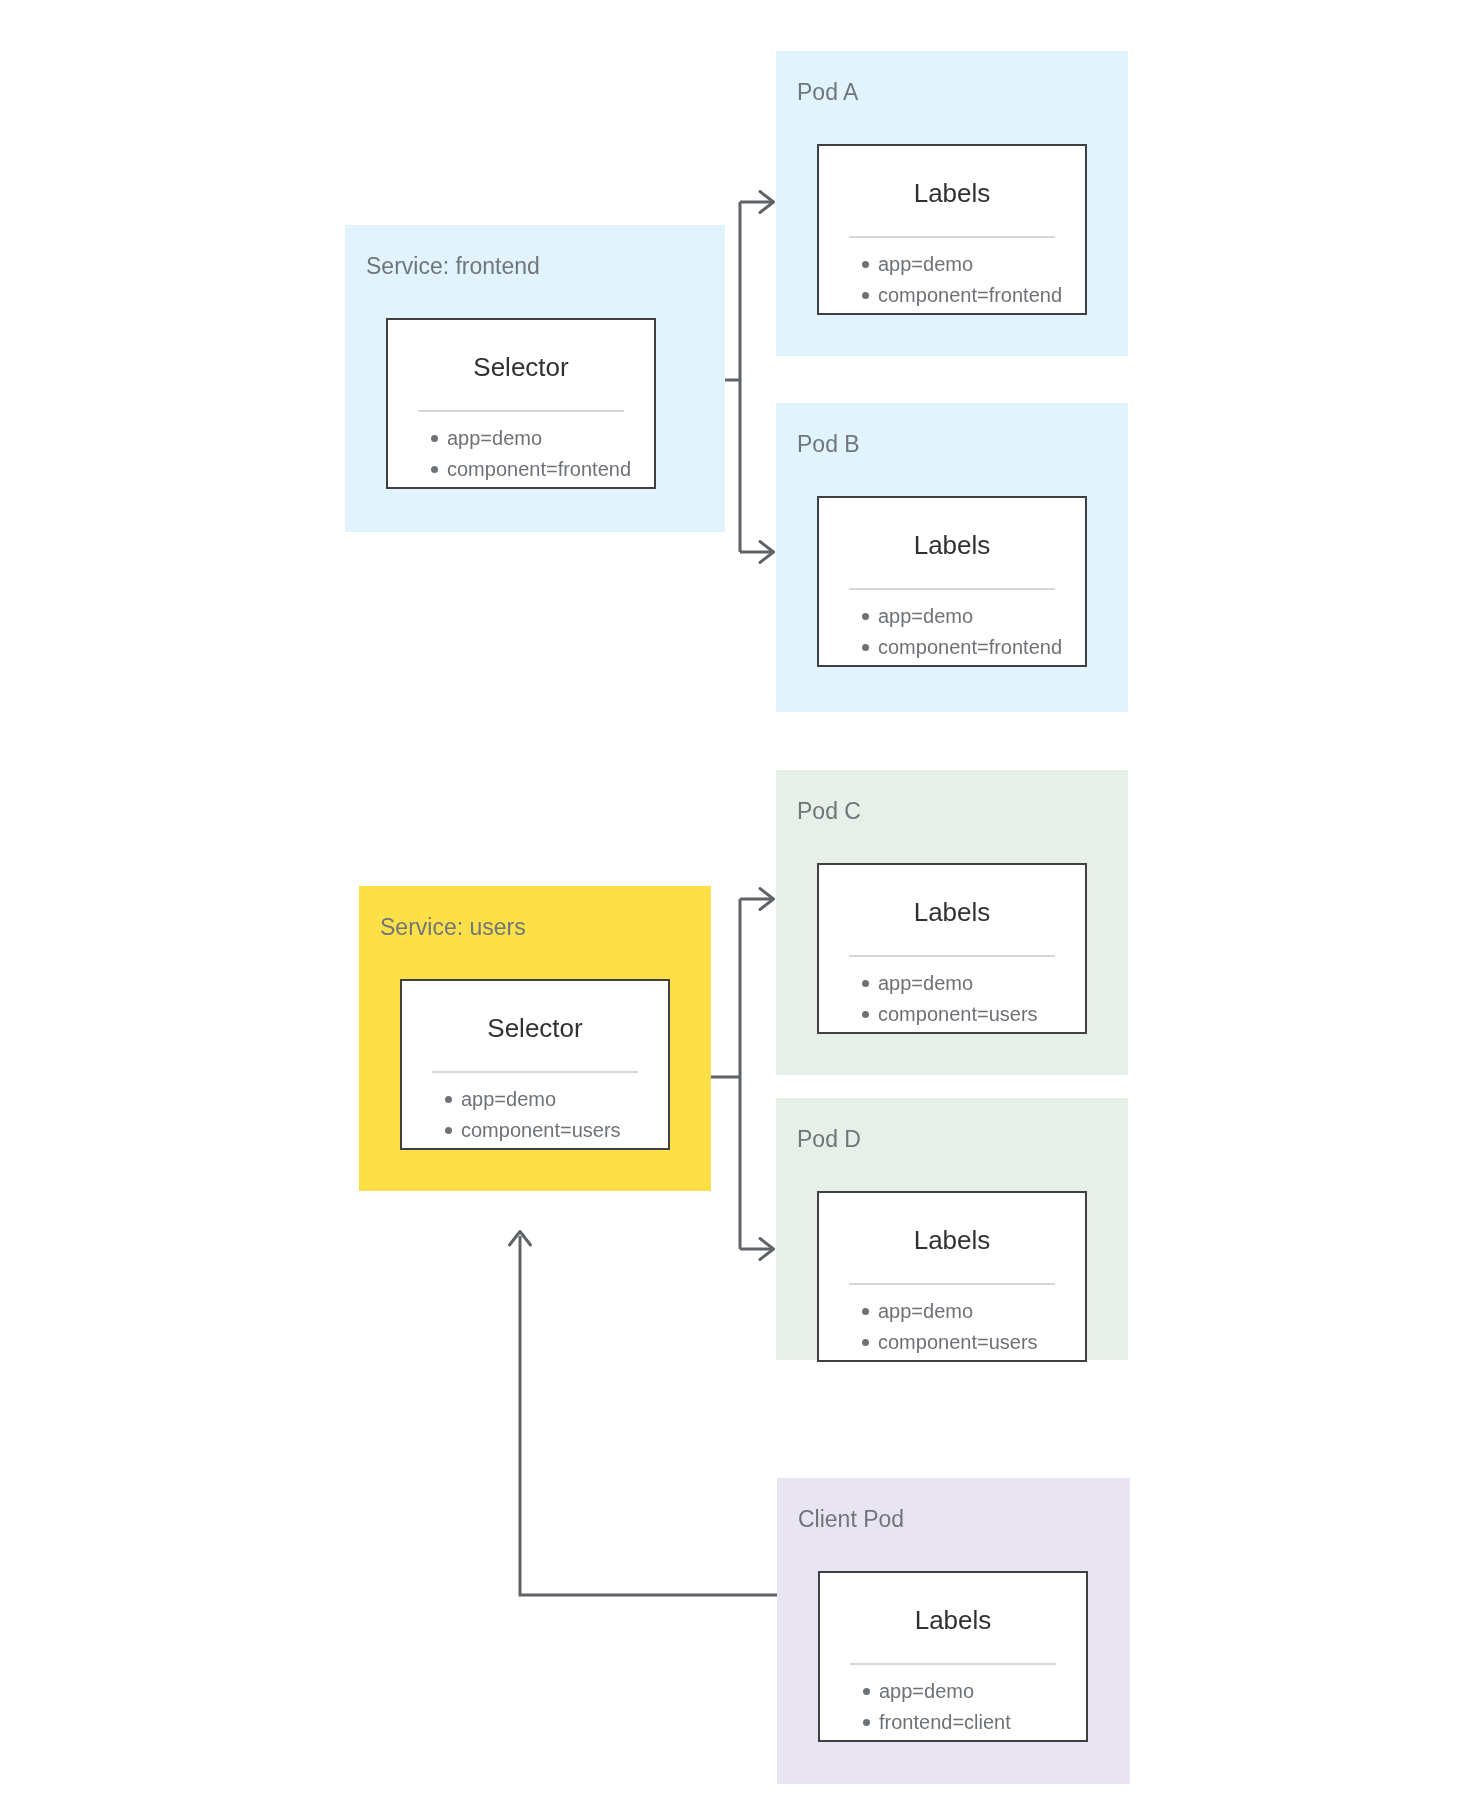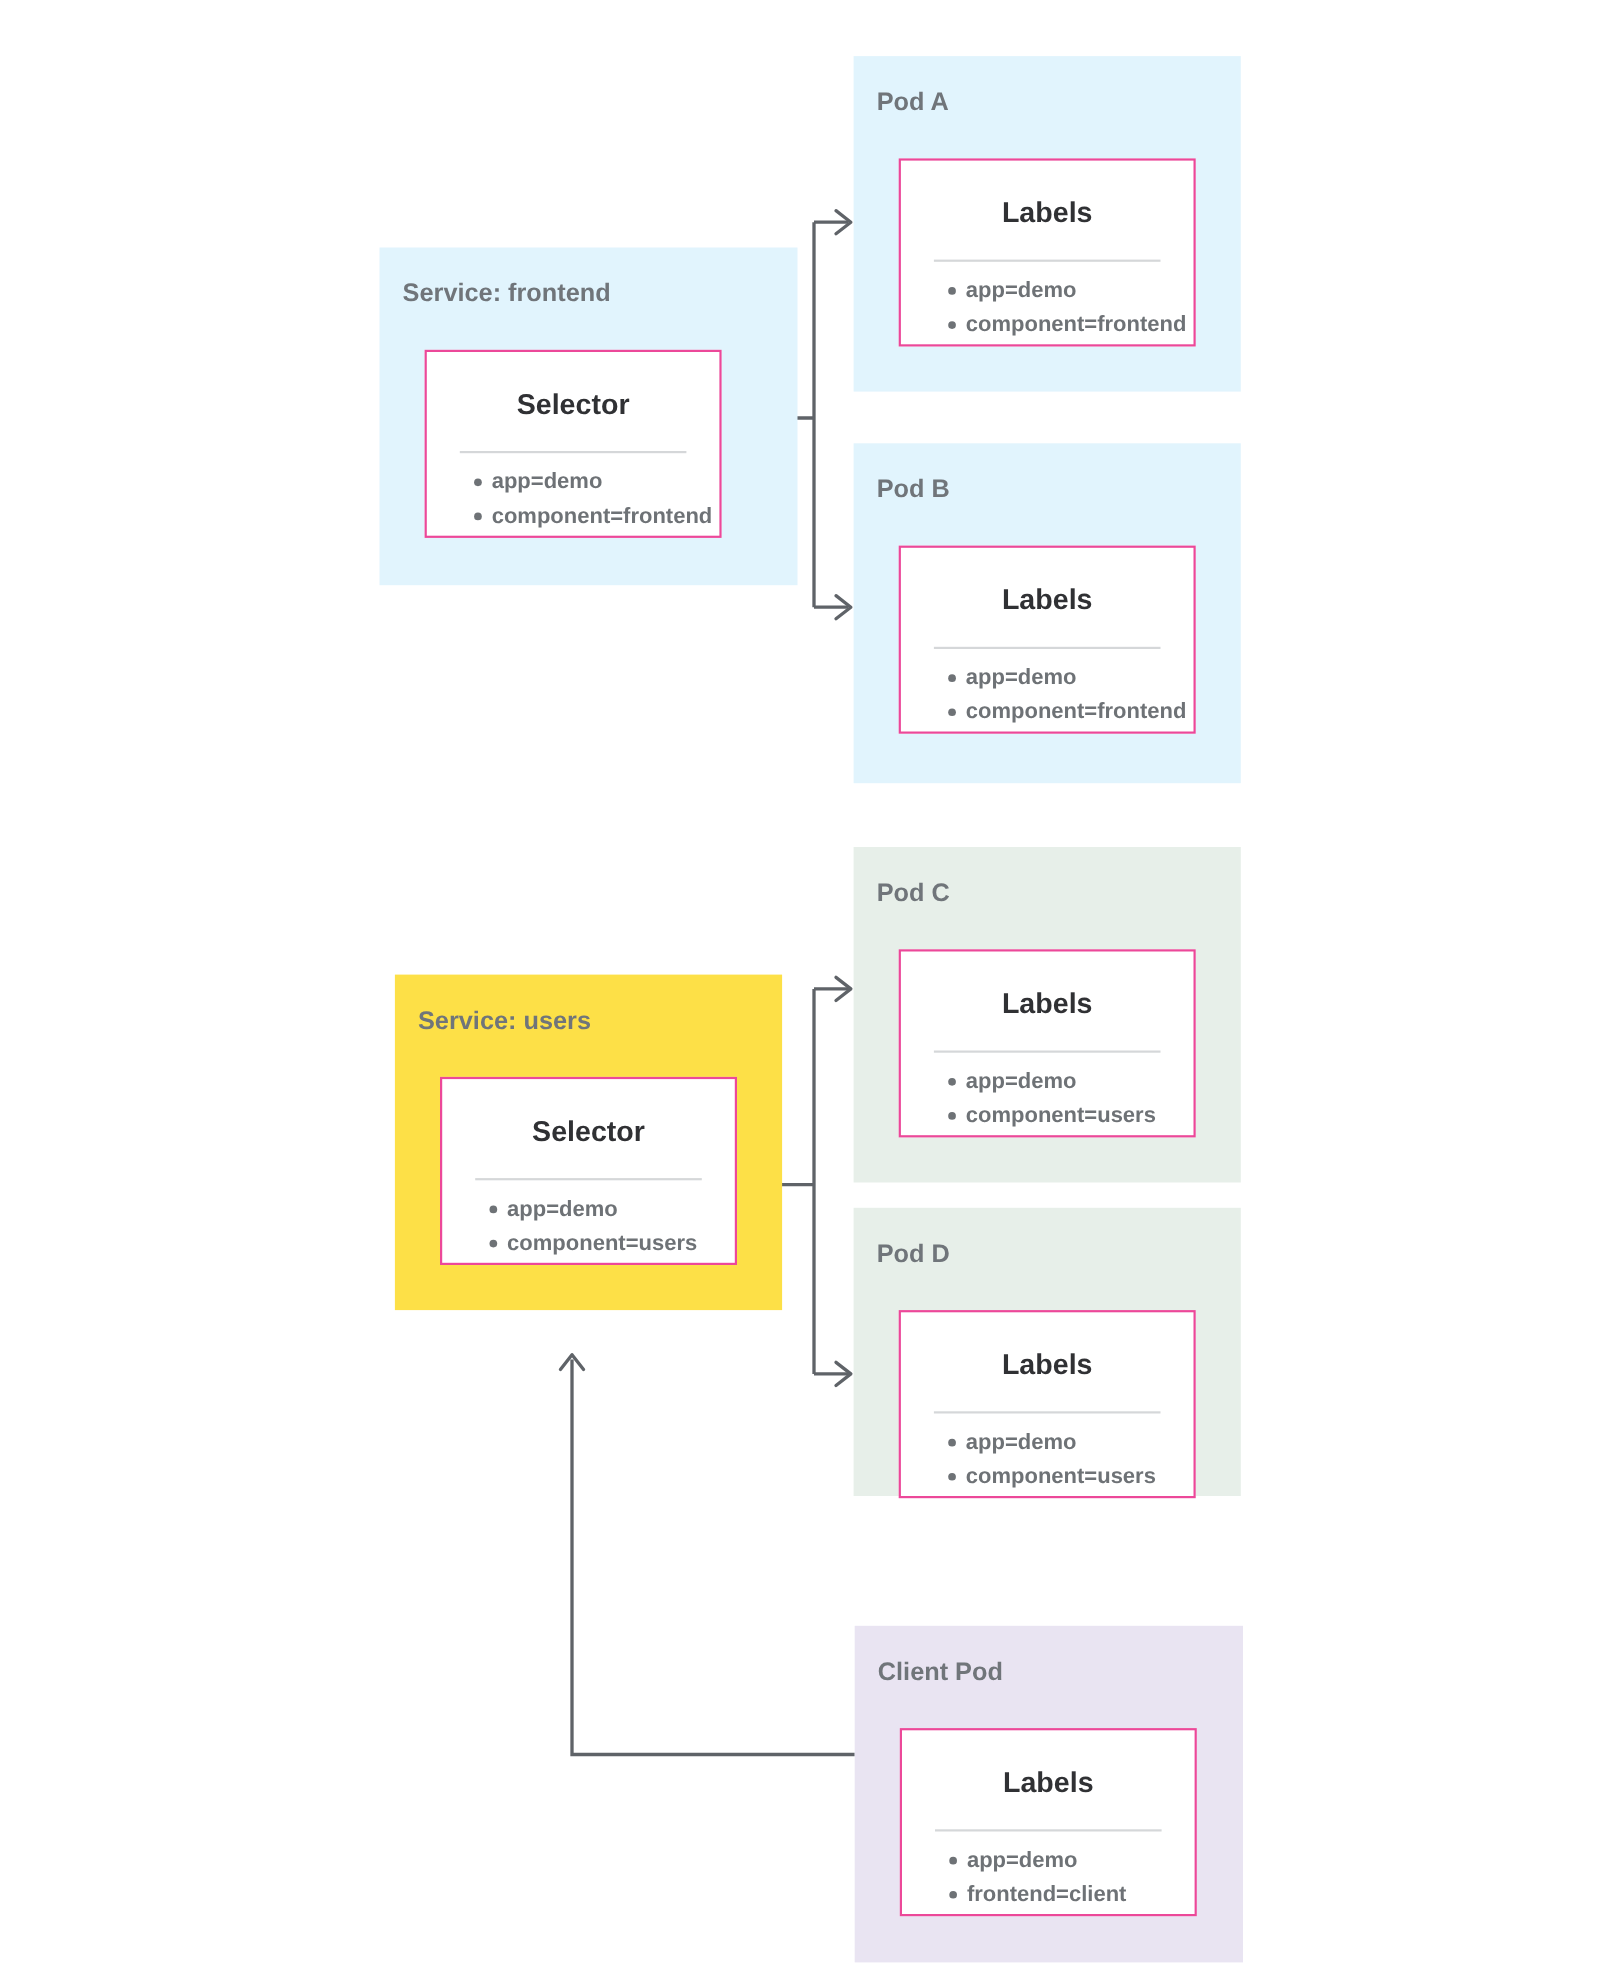--- a/index.html
+++ b/index.html
@@ -18,39 +18,38 @@
     pointer-events: none;
   }
   .connectors path { fill: none; stroke-width: 3; }
   .connectors path.line { stroke-linecap: butt; stroke-linejoin: miter; }
   .connectors path.chev { stroke-linecap: round; stroke-linejoin: round; }
 
   .box {
     position: absolute;
     width: 352px;
     height: 305px;
-    font-weight: bold;
   }
   .box-title {
     position: absolute;
     left: 21px;
     top: 27px;
     font-size: 23px;
     line-height: 28px;
     color: #70757a;
   }
   .card {
     position: absolute;
     left: 41px;
     top: 93px;
     width: 270px;
     height: 171px;
     box-sizing: border-box;
     background: #ffffff;
-    border: 2px solid #ec4899;
+    border: 2px solid #404040;
   }
   .card-heading {
     margin-top: 32px;
     text-align: center;
     font-size: 26px;
     line-height: 30px;
     color: #303134;
   }
   .divider {
     width: 206px;

